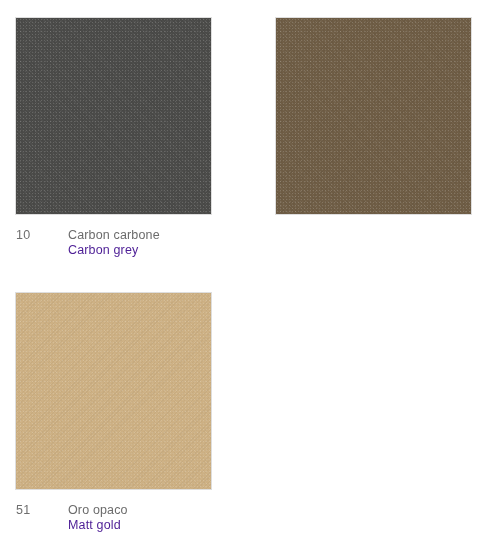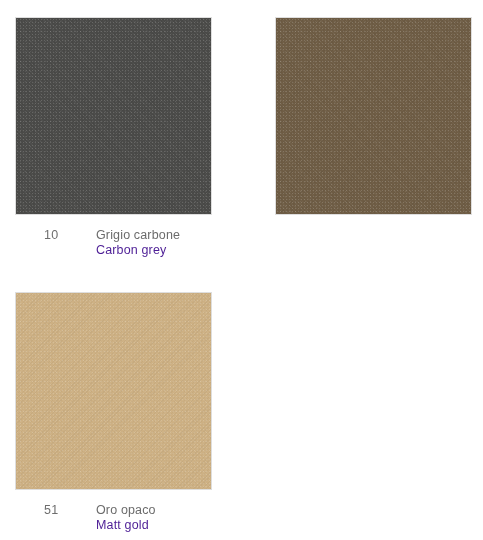--- a/index.html
+++ b/index.html
@@ -68,21 +68,20 @@
     background-image:
       repeating-linear-gradient(45deg, rgba(255,255,255,0.035) 0 1px, transparent 1px 3px),
       repeating-linear-gradient(-45deg, rgba(0,0,0,0.035) 0 1px, transparent 1px 3px);
     pointer-events: none;
   }
 
   .swatch-caption {
     position: relative;
     margin-top: 13px;
     height: 38px;
-    margin-left: 28px;
   }
 
   .swatch-code {
     position: absolute;
     left: 1px;
     top: 0;
     font-size: 12.5px;
     line-height: 14px;
     letter-spacing: 0.2px;
     color: #6e6e6e;
@@ -115,21 +114,21 @@
 
 <div class="sheet">
 
   <div class="swatch-grid">
 
     <div class="swatch-cell">
       <div class="swatch-chip" style="background-color: rgb(74, 74, 72);"></div>
       <div class="swatch-caption">
         <div class="swatch-code">10</div>
         <div class="swatch-names">
-          <div class="name-it">Grigio carbone</div>
+          <div class="name-it">Carbon carbone</div>
           <div class="name-en">Carbon grey</div>
         </div>
       </div>
     </div>
 
     <div class="swatch-cell">
       <div class="swatch-chip" style="background-color: rgb(110, 92, 68);"></div>
     </div>
 
 

